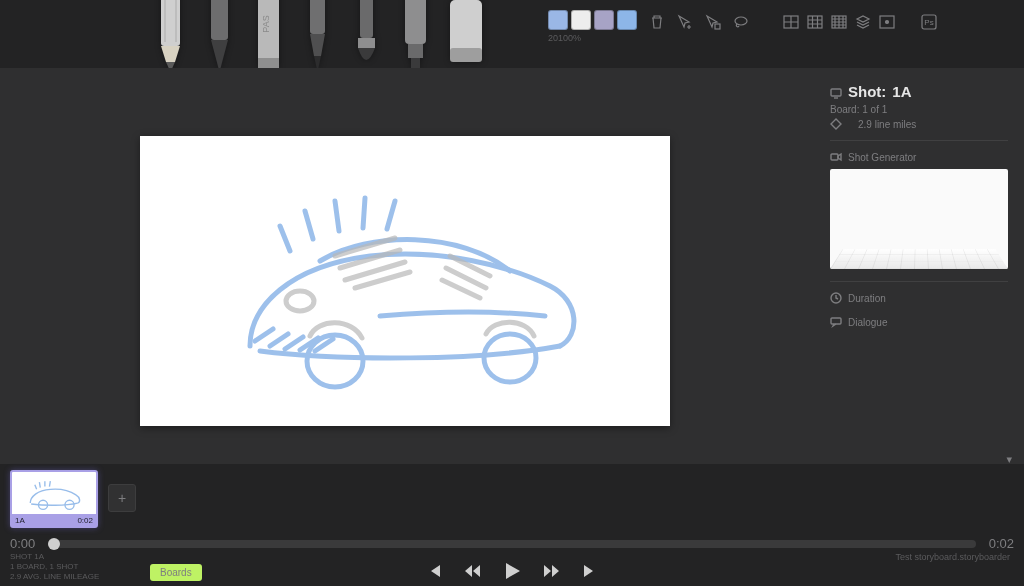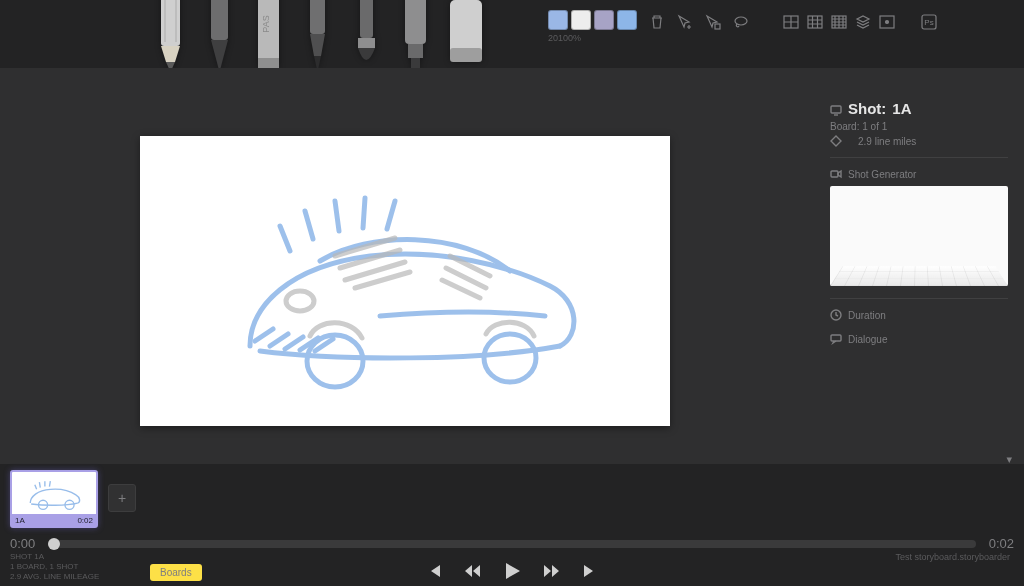--- a/index.html
+++ b/index.html
@@ -47,21 +47,21 @@
 
   
   .main { position:absolute; top:68px; left:0; right:0; bottom:122px; background:var(--bg); }
 
   
   .canvas-wrap { position:absolute; left:140px; top:68px; width:530px; height:290px; background:#fff; box-shadow:0 2px 8px rgba(0,0,0,.4); }
   .canvas-wrap svg { width:100%; height:100%; }
 
   
   .inspector { position:absolute; right:0; top:0; bottom:0; width:210px; padding:10px 16px; font-size:11px; color:var(--text-dim); overflow:hidden;}
-  .inspector h2 { font-size:15px; color:#e6e6e6; margin:22px 0 4px 0; font-weight:600; display:flex; align-items:center; gap:6px;}
+  .inspector h2 { font-size:15px; color:#e6e6e6; margin:5px 0 4px 0; font-weight:600; display:flex; align-items:center; gap:6px;}
   .inspector .meta { font-size:10px; color:var(--text-dim); margin-bottom:3px; }
   .inspector .miles { display:flex; align-items:center; gap:16px; font-size:10px; color:var(--text-dim); margin-bottom:10px;}
   .inspector hr { border:none; border-top:1px solid var(--panel-border); margin:10px 0; }
   .insp-sec-title { display:flex; align-items:center; gap:6px; font-size:10px; color:var(--text-dim); margin-bottom:6px;}
   .shotgen { width:100%; height:100px; background:#fafafa; border-radius:2px; position:relative; overflow:hidden; margin-bottom:12px;}
   .shotgen::after{ content:""; position:absolute; left:0; right:0; bottom:0; height:40px;
      background:
        repeating-linear-gradient(90deg,rgba(0,0,0,.06) 0 1px,transparent 1px 14px),
        repeating-linear-gradient(0deg, rgba(0,0,0,.05) 0 1px,transparent 1px 14px),
        linear-gradient(#fff,#e9e9e9);
@@ -84,21 +84,21 @@
 
   .scrub-row { position:absolute; left:10px; right:10px; top:72px; display:flex; align-items:center; gap:8px;}
   .time-label { font-size:13px; color:var(--text-dim); width:30px;}
   .time-label.right{ text-align:right;}
   .scrub { flex:1; height:8px; background:#3a3a3b; border-radius:4px; position:relative;}
   .scrub::before{content:""; position:absolute; left:0; top:-2px; width:12px; height:12px; background:#cfcfcf; border-radius:50%;}
 
   .stats { position:absolute; left:10px; top:88px; font-size:8px; color:var(--text-dim2); line-height:1.25;}
   .filename { position:absolute; right:14px; top:88px; font-size:9px; color:var(--text-dim2);}
 
-  .boards-btn { position:absolute; left:150px; top:100px; font-size:10px; color:var(--text-dim); background:#fde047; padding:3px 10px; border-radius:3px;}
+  .boards-btn { position:absolute; left:150px; top:100px; font-size:10px; color:var(--text-dim); background:#bef264; padding:3px 10px; border-radius:3px;}
 
   .transport { position:absolute; left:0; right:0; top:96px; display:flex; justify-content:center; gap:20px; align-items:center;}
   .transport svg { width:18px; height:18px; fill:#cfcfcf; }
   .transport .play svg{ width:22px; height:22px;}
 
   .mini-icon { width:12px; height:12px; }
   .mini-icon svg { width:12px; height:12px; stroke:var(--text-dim); fill:none; stroke-width:1.4;}
 </style>
 </head>
 <body>

